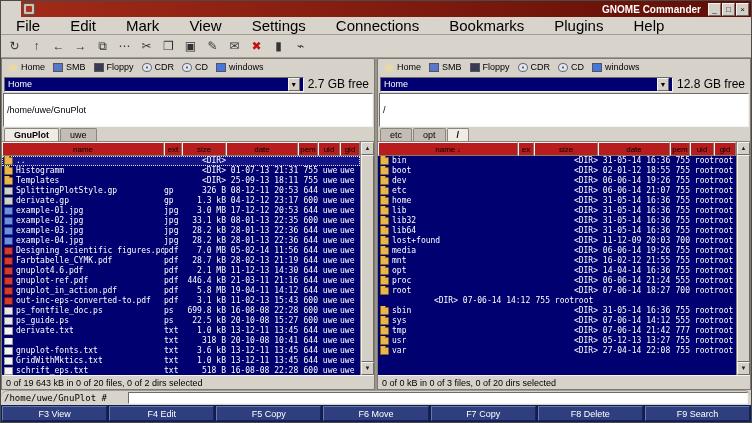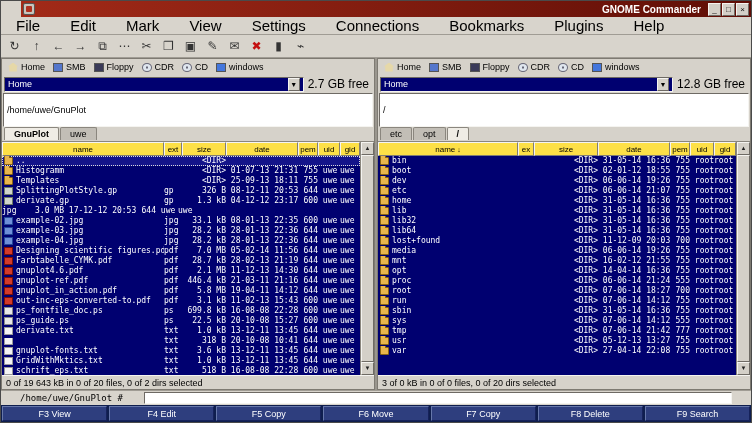--- a/index.html
+++ b/index.html
@@ -38,28 +38,28 @@
   .dicon-windows { background:#4477dd; }
 
   .comborow { height:18px; flex:0 0 18px; display:flex; align-items:center; padding:1px 2px; gap:4px; }
   .combo { flex:1; height:15px; background:#000070; color:#fff; font-size:9px; display:flex; align-items:center; padding:0 3px; border:1px solid; border-color:#6e6a64 #f5f4f0 #f5f4f0 #6e6a64; }
   .combo-text { flex:1; overflow:hidden; white-space:nowrap; }
   .combo-arrow { width:12px; height:13px; background:#d4d0c8; border:1px solid; border-color:#f5f4f0 #6e6a64 #6e6a64 #f5f4f0; font-size:7px; line-height:11px; text-align:center; color:#000; }
   .free-space { font-size:12px; color:#000; white-space:nowrap; padding-right:3px; }
 
   .dirind { height:14px; flex:0 0 14px; background:#fff; border:1px solid; border-color:#6e6a64 #f5f4f0 #f5f4f0 #6e6a64; font-size:9px; color:#000; display:flex; align-items:center; padding:16px 3px; margin:0 1px; overflow:hidden; white-space:nowrap; }
 
-  .tabsrow { height:15px; flex:0 0 15px; display:flex; align-items:flex-start; padding:0 2px; background:#d6d2ca; border-bottom:1px solid #8a867e; }
+  .tabsrow { height:15px; flex:0 0 15px; display:flex; align-items:center; padding:0 2px; background:#d6d2ca; border-bottom:1px solid #8a867e; }
   .tab { height:13px; line-height:12px; font-size:9px; color:#000; padding:0 9px; background:#c2beb6; border:1px solid #8a867e; border-bottom:none; border-radius:2px 2px 0 0; margin-right:1px; white-space:nowrap; }
   .tab.active { background:#efece5; font-weight:bold; }
 
   .listwrap { flex:1; min-height:0; display:flex; }
   .listmain { flex:1; min-width:0; display:flex; flex-direction:column; }
   .colheader { height:14px; flex:0 0 14px; display:flex; }
-  .hcell { background:#fde047; border:1px solid; border-color:#f5f4f0 #807c74 #807c74 #f5f4f0; font-size:8px; color:#000; display:flex; align-items:center; justify-content:center; overflow:hidden; white-space:nowrap; gap:2px; }
+  .hcell { background:#b91c1c; border:1px solid; border-color:#f5f4f0 #807c74 #807c74 #f5f4f0; font-size:8px; color:#000; display:flex; align-items:center; justify-content:center; overflow:hidden; white-space:nowrap; gap:2px; }
   .sort-arrow { font-size:7px; }
 
   .flist { flex:1; min-height:0; background:#000070; overflow:hidden; font-family:"DejaVu Sans Mono", monospace; font-size:8px; color:#fff; }
   .frow { display:flex; height:10px; line-height:10px; align-items:center; cursor:default; }
   .frow.cursor { outline:1px dotted #dcdcdc; outline-offset:-1px; background:#14148a; }
   .cell { overflow:hidden; white-space:nowrap; flex:0 0 auto; }
   .cell.r { text-align:right; }
   .namecell { display:flex; align-items:center; padding-left:2px; }
   .fname { overflow:hidden; white-space:nowrap; }
 
@@ -79,21 +79,21 @@
   .panel.right .c-name{width:140px;} .panel.right .c-ext{width:16px;} .panel.right .c-size{width:64px;}
   .panel.right .c-date{width:72px;} .panel.right .c-perm{width:20px;} .panel.right .c-uid{width:24px;} .panel.right .c-gid{width:22px;}
 
   .vscroll { width:14px; flex:0 0 14px; background:#c8c4bc; border-left:1px solid #8a867e; display:flex; flex-direction:column; }
   .sb-btn { height:13px; flex:0 0 13px; background:#d4d0c8; border:1px solid; border-color:#f5f4f0 #6e6a64 #6e6a64 #f5f4f0; font-size:6px; text-align:center; line-height:11px; color:#222; }
   .sb-thumb { flex:1; background:#d4d0c8; border:1px solid; border-color:#f5f4f0 #6e6a64 #6e6a64 #f5f4f0; margin:0; }
 
   .statusbar { height:14px; flex:0 0 14px; background:#d6d2ca; border-top:1px solid #f5f4f0; font-size:9px; color:#000; display:flex; align-items:center; padding:0 4px; overflow:hidden; white-space:nowrap; }
 
   
-  .cmdline { height:15px; flex:0 0 15px; background:#d8d4cc; display:flex; align-items:center; padding:0 19px; gap:21px; border-top:1px solid #a09c94; }
+  .cmdline { height:15px; flex:0 0 15px; background:#d8d4cc; display:flex; align-items:center; padding:0 3px; gap:21px; border-top:1px solid #a09c94;border-radius:7px; }
   .cmd-prompt { font-family:"DejaVu Sans Mono", monospace; font-size:9px; color:#000; white-space:nowrap; }
   .cmd-input { flex:1; height:12px; background:#fff; border:1px solid; border-color:#6e6a64 #f5f4f0 #f5f4f0 #6e6a64; font-size:9px; font-family:"DejaVu Sans Mono", monospace; padding:0 2px; }
 
   
   .fkeybar { height:17px; flex:0 0 17px; background:#0f1e4e; display:flex; gap:2px; padding:1px 1px; }
   .fkey { flex:1; background:#2e3e7e; border:1px solid; border-color:#6677aa #16225a #16225a #6677aa; color:#fff; font-size:9px; display:flex; align-items:center; justify-content:center; white-space:nowrap; overflow:hidden; }
 </style>
 </head>
 <body>
 
@@ -246,20 +246,24 @@
                   <span class="fname">derivate.gp</span>
                 </span>
                 <span class="cell c-ext">gp</span>
                 <span class="cell r c-size">1.3 kB</span>
                 <span class="cell c-date">&nbsp;04-12-12 23:17</span>
                 <span class="cell r c-perm">600</span>
                 <span class="cell c-uid">&nbsp;uwe</span>
                 <span class="cell c-gid">uwe</span>
               </div>
               <div class="frow">
+                <span class="cell namecell c-name">
+                  <span class="fi fi-jpg"></span>
+                  <span class="fname">example-01.jpg</span>
+                </span>
                 <span class="cell c-ext">jpg</span>
                 <span class="cell r c-size">3.0 MB</span>
                 <span class="cell c-date">&nbsp;17-12-12 20:53</span>
                 <span class="cell r c-perm">644</span>
                 <span class="cell c-uid">&nbsp;uwe</span>
                 <span class="cell c-gid">uwe</span>
               </div>
               <div class="frow">
                 <span class="cell namecell c-name">
                   <span class="fi fi-jpg"></span>
@@ -688,24 +692,20 @@
                   <span class="fname">root</span>
                 </span>
                 <span class="cell c-ext"></span>
                 <span class="cell r c-size">&lt;DIR&gt;</span>
                 <span class="cell c-date">&nbsp;07-06-14 18:27</span>
                 <span class="cell r c-perm">700</span>
                 <span class="cell c-uid">&nbsp;root</span>
                 <span class="cell c-gid">root</span>
               </div>
               <div class="frow">
-                <span class="cell namecell c-name">
-                  <span class="fi fi-folder"></span>
-                  <span class="fname">run</span>
-                </span>
                 <span class="cell c-ext"></span>
                 <span class="cell r c-size">&lt;DIR&gt;</span>
                 <span class="cell c-date">&nbsp;07-06-14 14:12</span>
                 <span class="cell r c-perm">755</span>
                 <span class="cell c-uid">&nbsp;root</span>
                 <span class="cell c-gid">root</span>
               </div>
               <div class="frow">
                 <span class="cell namecell c-name">
                   <span class="fi fi-folder"></span>
@@ -767,21 +767,21 @@
                 <span class="cell c-gid">root</span>
               </div>
             </div>
         </div>
         <div class="vscroll">
           <div class="sb-btn">▲</div>
           <div class="sb-thumb"></div>
           <div class="sb-btn">▼</div>
         </div>
       </div>
-      <div class="statusbar">3 of 0 kB in 0 of 0 files, 0 of 20 dirs selected</div>
+      <div class="statusbar">0 of 0 kB in 0 of 3 files, 0 of 20 dirs selected</div>
     </div>
 
   </div>
 
   <div class="cmdline">
     <span class="cmd-prompt">/home/uwe/GnuPlot #</span>
     <input class="cmd-input" value="" style="">
   </div>
 
   <div class="fkeybar" id="fkeybar">

